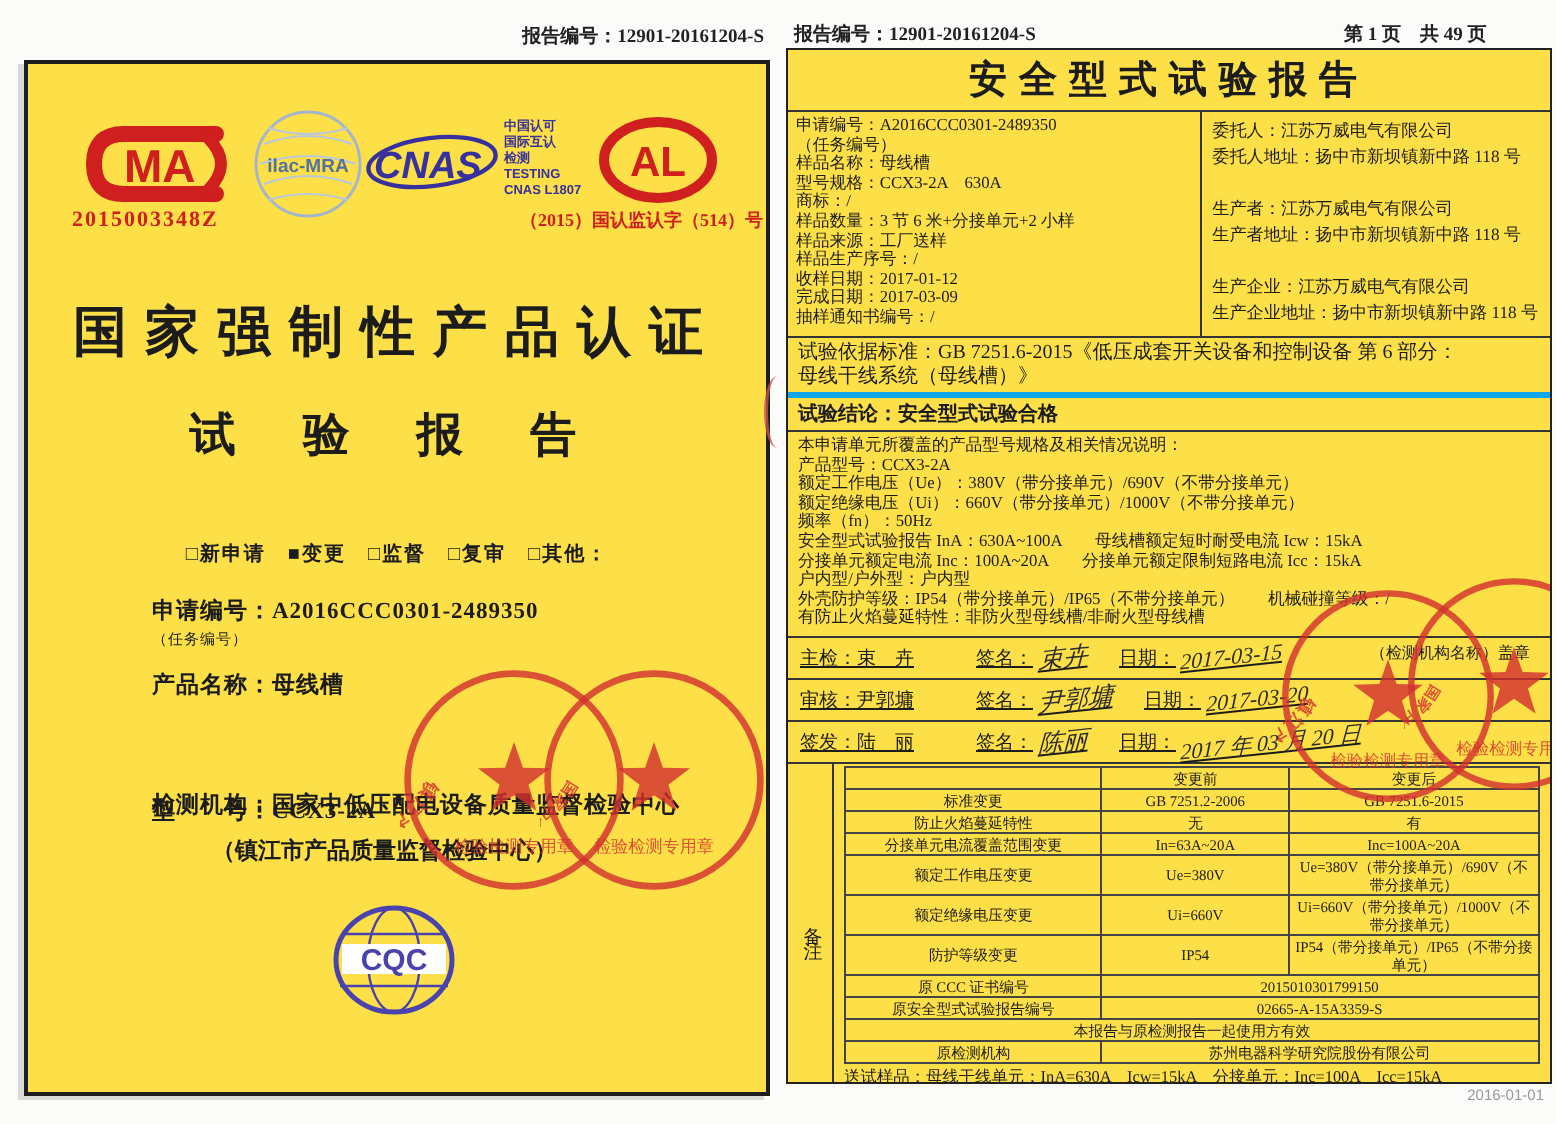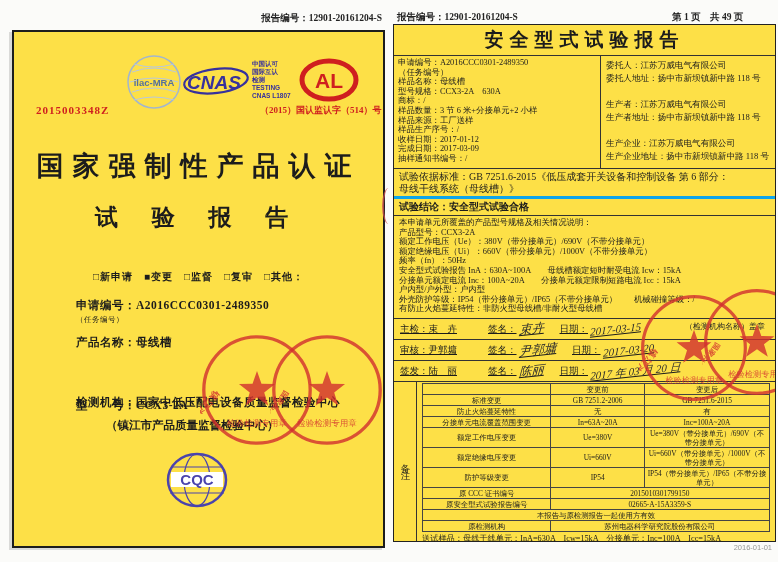--- a/index.html
+++ b/index.html
@@ -82,20 +82,27 @@
 </style>
 </head>
 <body>
 
 <div class="hdr hdr-left">报告编号：12901-20161204-S</div>
 <div class="hdr hdr-right-no">报告编号：12901-20161204-S</div>
 <div class="hdr hdr-right-pg">第 1 页　共 49 页</div>
 
 <div class="page page-left">
 
+  <div class="pl-abs logo-cma">
+    <svg width="82" height="44" viewBox="0 0 82 44">
+      <path d="M70 7 H24 Q9 7 9 22 Q9 37 24 37 H70" fill="none" stroke="#cf1f1f" stroke-width="8" stroke-linecap="round"></path>
+      <path d="M66 9 Q79 22 66 35" fill="none" stroke="#cf1f1f" stroke-width="6" stroke-linecap="round"></path>
+      <text x="24" y="31" font-size="23" font-weight="bold" fill="#cf1f1f" font-family="Liberation Sans, sans-serif">MA</text>
+    </svg>
+  </div>
   <div class="pl-abs cma-num">2015003348Z</div>
 
   <div class="pl-abs logo-ilac">
     <svg width="56" height="56" viewBox="0 0 56 56">
       <circle cx="28" cy="28" r="26" fill="none" stroke="#a3b6cd" stroke-width="1.5"></circle>
       <path d="M6 18 Q28 10 50 18" fill="none" stroke="#b9c8da" stroke-width="1"></path>
       <path d="M4 28 Q28 20 52 28" fill="none" stroke="#b9c8da" stroke-width="1"></path>
       <path d="M6 38 Q28 30 50 38" fill="none" stroke="#b9c8da" stroke-width="1"></path>
       <path d="M8 46 Q28 40 48 46" fill="none" stroke="#b9c8da" stroke-width="1"></path>
       <path d="M8 10 Q28 16 48 10" fill="none" stroke="#b9c8da" stroke-width="1"></path>

